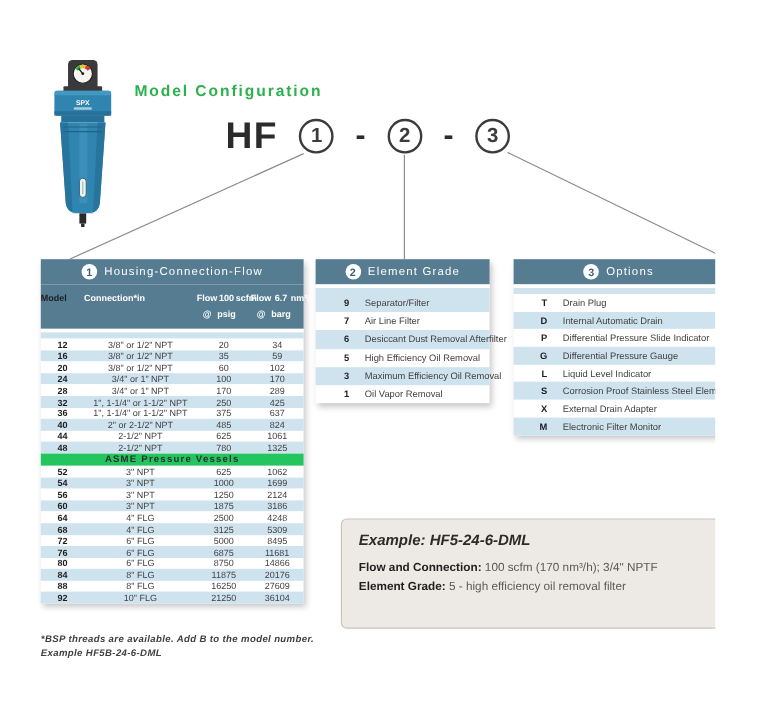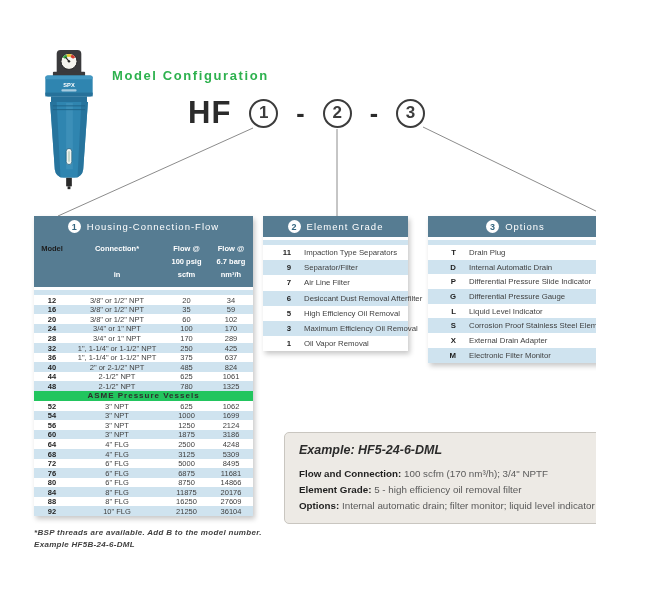--- a/index.html
+++ b/index.html
@@ -25,21 +25,21 @@
   .t1{left:34px;top:216px;width:219px;}
   .t2{left:263px;top:216px;width:145px;}
   .t3{left:428px;top:216px;width:175px;}
 
   .tbar{height:21px;background:#567c92;display:flex;align-items:center;justify-content:center;gap:6px;}
   .numcircle{width:13px;height:13px;border-radius:50%;background:#ffffff;color:#33657f;
              font-size:9px;font-weight:bold;display:flex;align-items:center;justify-content:center;flex:none;}
   .ttitle{color:#ffffff;font-weight:normal;font-size:9.5px;letter-spacing:1px;white-space:nowrap;}
 
   .t1-heads{background:#567c92;display:flex;padding:5px 0 6px;}
-  .hcol{display:flex;flex-direction:column;color:#ffffff;font-weight:bold;font-size:7.5px;
+  .hcol{display:flex;flex-direction:row;color:#ffffff;font-weight:bold;font-size:7.5px;
         text-align:center;}
   .hcol span{display:block;min-height:13px;line-height:13px;}
 
   .gap{height:3px;background:#ffffff;}
   .band{height:5px;background:#cfe3ef;}
 
   .t1-row{display:flex;height:9.6px;align-items:flex-end;font-size:7.5px;color:#3f3f3f;}
   .t1-row.alt{background:#cfe3ef;}
   .c-model{width:36px;text-align:center;font-weight:bold;color:#1e1e1e;flex:none;}
   .c-conn{width:94px;text-align:center;flex:none;white-space:nowrap;}
@@ -297,24 +297,20 @@
   </div>
 
   <div class="table t2">
     <div class="tbar">
       <span class="numcircle">2</span>
       <span class="ttitle">Element Grade</span>
     </div>
     <div class="gap"></div>
     <div class="band"></div>
     <div>
-        <div class="code-row">
-          <span class="code">11</span>
-          <span class="desc">Impaction Type Separators</span>
-        </div>
         <div class="code-row alt">
           <span class="code">9</span>
           <span class="desc">Separator/Filter</span>
         </div>
         <div class="code-row">
           <span class="code">7</span>
           <span class="desc">Air Line Filter</span>
         </div>
         <div class="code-row alt">
           <span class="code">6</span>
@@ -376,17 +372,16 @@
           <span class="desc">Electronic Filter Monitor</span>
         </div>
       </div>
   </div>
 
   <div class="example">
     <div class="ex-title">Example: HF5-24-6-DML</div>
     <div class="ex-lines">
         <div class="ex-line"><b>Flow and Connection:</b> <span>100 scfm (170 nm³/h); 3/4" NPTF</span></div>
         <div class="ex-line"><b>Element Grade:</b> <span>5 - high efficiency oil removal filter</span></div>
-        <div class="ex-line"><b>Options:</b> <span>Internal automatic drain; filter monitor; liquid level indicator</span></div>
       </div>
   </div>
 
 </div>
 
 </body></html>

